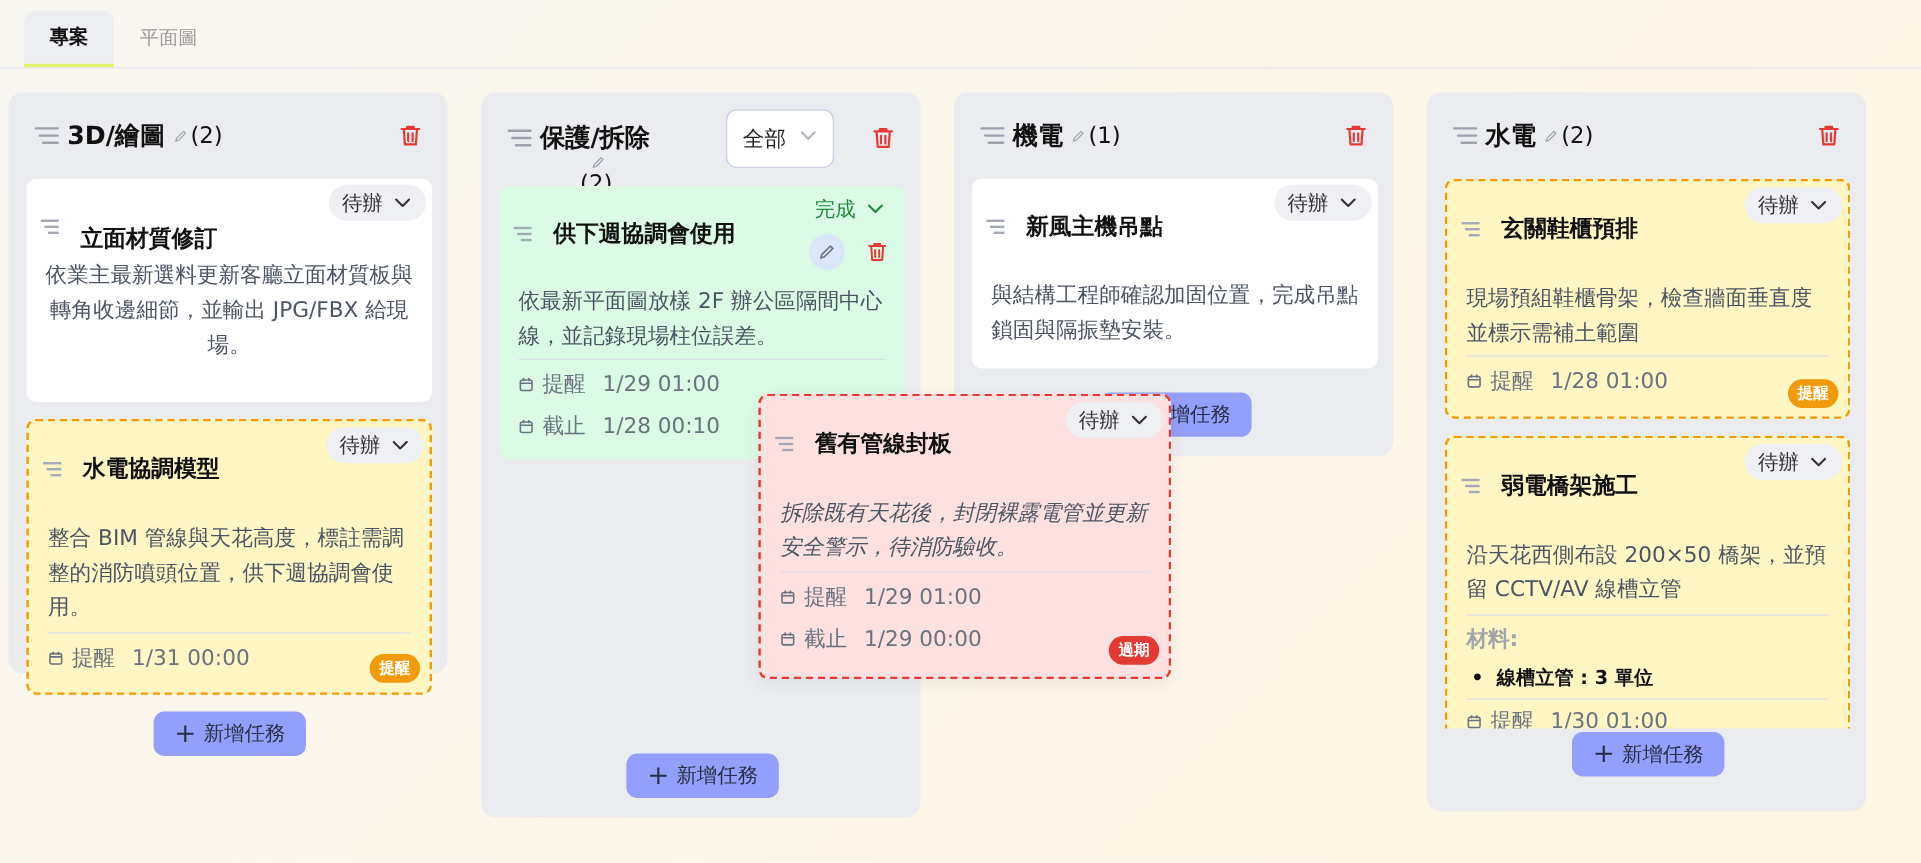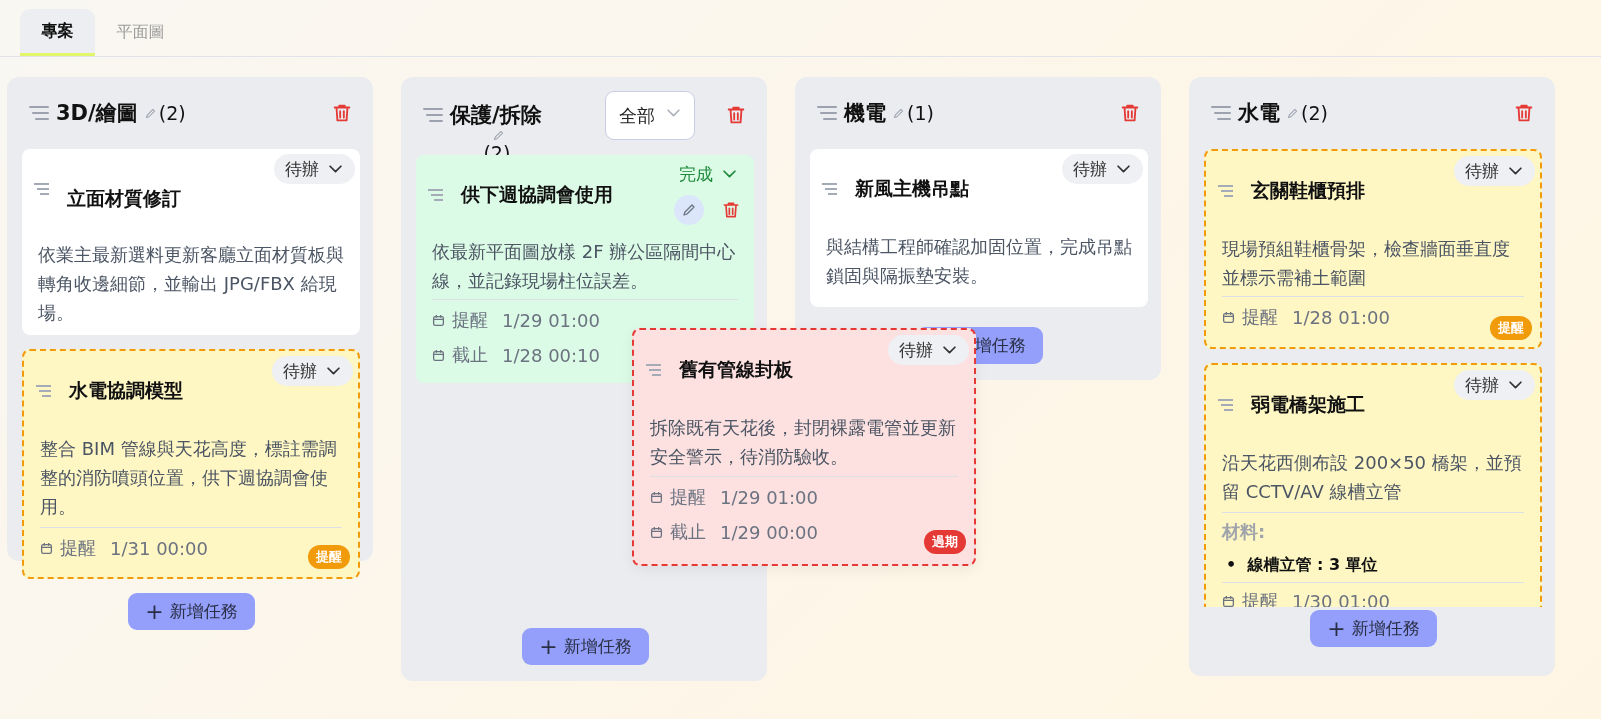--- a/index.html
+++ b/index.html
@@ -144,21 +144,21 @@
         <span></span>
         <span></span>
       </div>
     <div class="card-title" style="top:37px;">立面材質修訂</div>
     <div class="status-pill" style="top:5px;">
       <span>待辦</span>
       <svg width="13" height="9" style="color:#333">
           <use href="#chev"></use>
         </svg>
     </div>
-    <div class="card-desc" style="top:91px;">依業主最新選料更新客廳立面材質板與轉角收邊細節，並輸出 JPG/FBX 給現場。</div>
+    <div class="card-desc" style="top:66px;text-align:center;">依業主最新選料更新客廳立面材質板與轉角收邊細節，並輸出 JPG/FBX 給現場。</div>
   </div>
 
   <div class="card yellow" style="top:272px; height:230px;">
     <div class="card-drag" style="top:34px;">
         <span></span>
         <span></span>
         <span></span>
       </div>
     <div class="card-title" style="top:27px;">水電協調模型</div>
     <div class="status-pill" style="top:5px;">
@@ -383,21 +383,21 @@
       <span></span>
       <span></span>
     </div>
   <div class="card-title" style="top:27px;">舊有管線封板</div>
   <div class="status-pill" style="top:5px;">
     <span>待辦</span>
     <svg width="13" height="9" style="color:#333">
         <use href="#chev"></use>
       </svg>
   </div>
-  <div class="card-desc" style="top:83px;">拆除既有天花後，封閉裸露電管並更新安全警示，待消防驗收。</div>
+  <div class="card-desc" style="top:83px;font-style:italic;">拆除既有天花後，封閉裸露電管並更新安全警示，待消防驗收。</div>
   <div class="card-divider" style="top:146px;"></div>
   <div class="meta-row" style="top:155px;">
     <svg class="cal" width="13" height="13">
         <use href="#cal"></use>
       </svg>
     <span class="label">提醒</span>
     <span>1/29 01:00</span>
   </div>
   <div class="meta-row" style="top:190px;">
     <svg class="cal" width="13" height="13">

